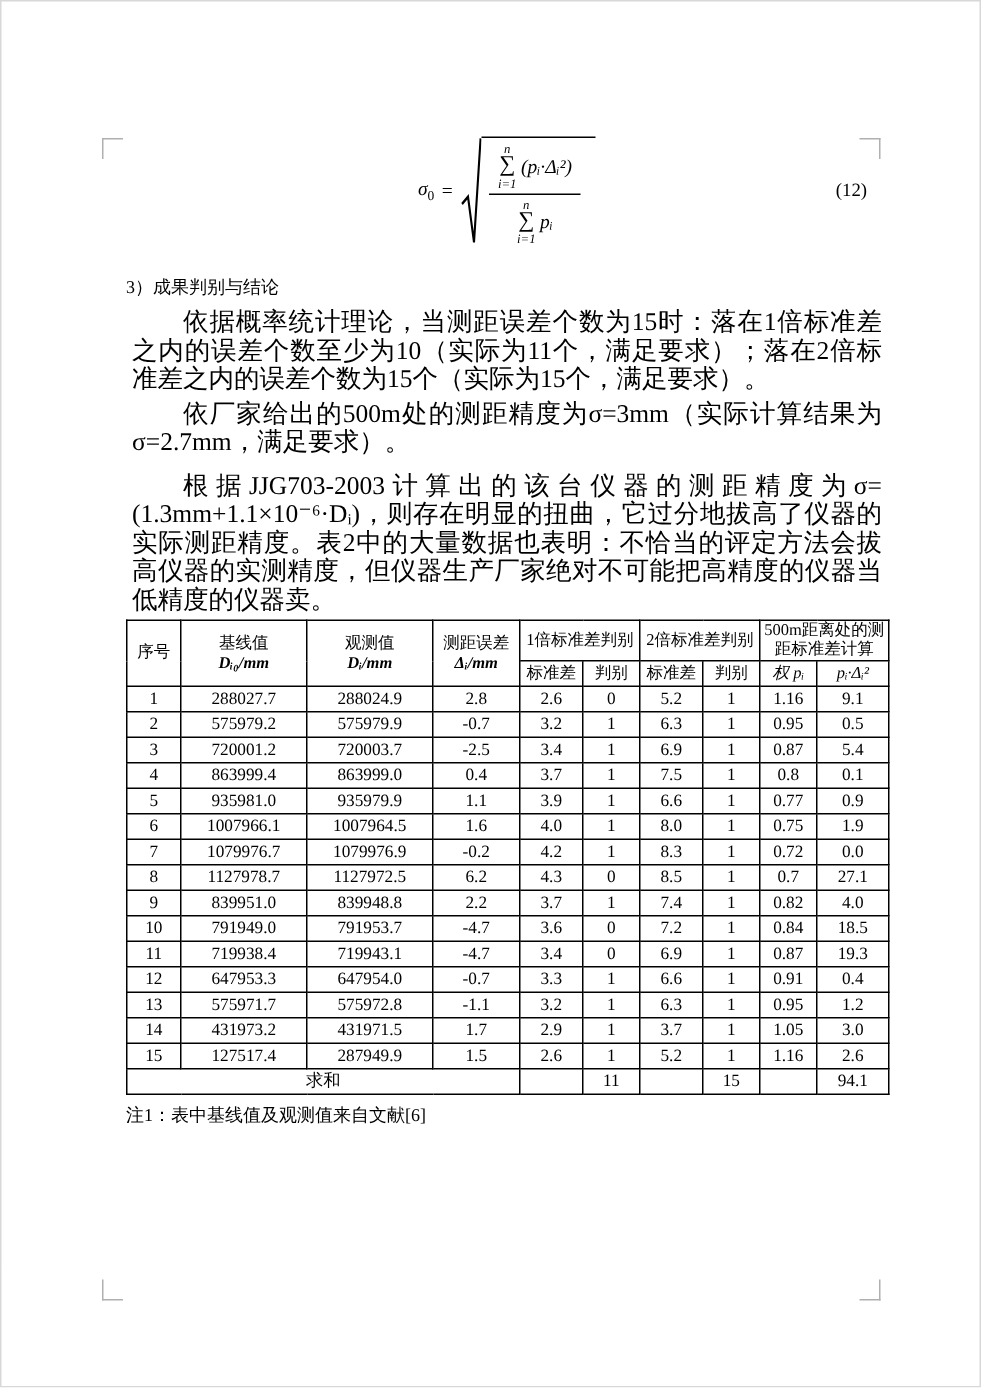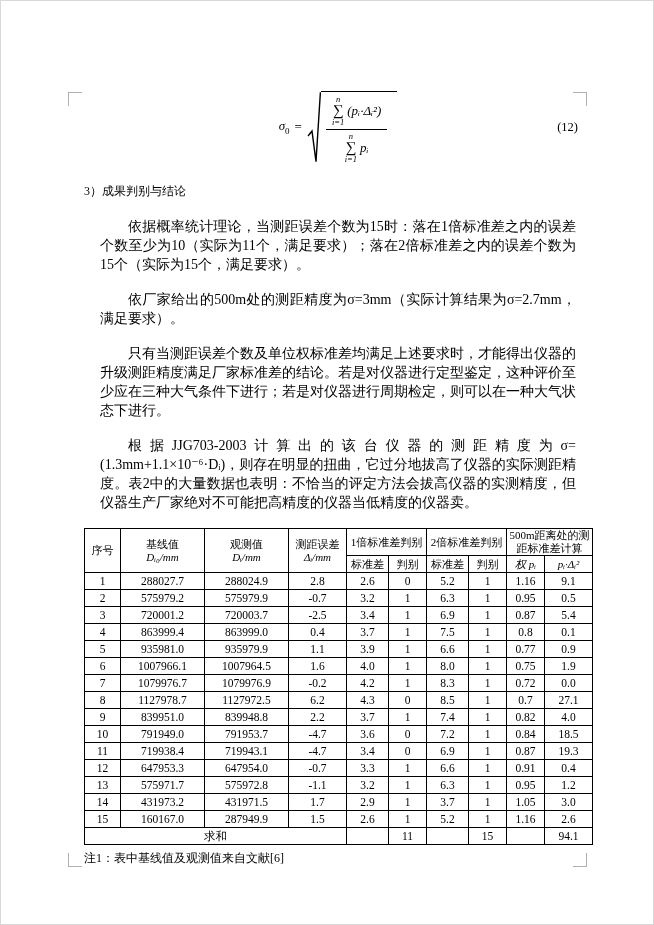--- a/index.html
+++ b/index.html
@@ -34,34 +34,34 @@
   .frac .num { display:flex; align-items:center; justify-content:center; gap:3px; border-bottom:1px solid #000; padding:0 6px 2px; }
   .frac .den { display:flex; align-items:center; justify-content:center; gap:3px; padding-top:2px; }
   .bigsum { display:inline-flex; flex-direction:column; align-items:center; line-height:1; }
   .bigsum .lim { font-size:8.5px; font-style:italic; }
   .bigsum .op { font-size:15px; }
   .mexpr { font-style:italic; }
   .eqno { position:absolute; right:14px; top:50%; transform:translateY(-50%); font-size:12.5px; }
 
   
   .heading { font-size:12px; line-height:19px; margin:14px 0 0 0;font-family:Liberation Serif, serif; }
-  .para { font-size:14px; line-height:19px; text-indent:2em; text-align:justify; margin:16px; }
+  .para { font-size:17px; line-height:19px; text-indent:2em; text-align:justify; margin:4px; }
   .para.spaced { margin-top:10px; }
 
   
   .table-title { font-size:12.5px; margin:7px 0 3px 0; padding-left:12px; }
   .table-title .gap { display:inline-block; width:18px; }
   .table-title sup { font-size:8px; }
   table.data { border-collapse:collapse; table-layout:fixed; width:508px; font-size:11.5px; }
   table.data th, table.data td {
     border:1px solid #000; text-align:center; vertical-align:middle;
     padding:0 2px; height:16px; line-height:13px; font-weight:normal;
   }
   table.data th { font-size:11px; }
-  .sym { font-style:italic; }
+  .sym { font-style:italic;font-weight:bold; }
   .hdr2 span { display:block; }
 
   .footnote { font-size:12px; margin-top:5px;font-family:Liberation Serif, serif; }
 </style>
 </head>
 <body>
 
 <div class="page">
 
   <div class="crop tl"></div>
@@ -104,21 +104,20 @@
             </span>
           </span>
         </span>
       </span>
       <span class="eqno">(12)</span>
     </div>
 
     <p class="heading">3）成果判别与结论</p>
     <p class="para">依据概率统计理论，当测距误差个数为15时：落在1倍标准差之内的误差个数至少为10（实际为11个，满足要求）；落在2倍标准差之内的误差个数为15个（实际为15个，满足要求）。</p>
     <p class="para">依厂家给出的500m处的测距精度为σ=3mm（实际计算结果为σ=2.7mm，满足要求）。</p>
-    <p class="para">只有当测距误差个数及单位权标准差均满足上述要求时，才能得出仪器的升级测距精度满足厂家标准差的结论。若是对仪器进行定型鉴定，这种评价至少应在三种大气条件下进行；若是对仪器进行周期检定，则可以在一种大气状态下进行。</p>
     <p class="para spaced">根据JJG703-2003计算出的该台仪器的测距精度为σ=(1.3mm+1.1×10⁻⁶·Dᵢ)，则存在明显的扭曲，它过分地拔高了仪器的实际测距精度。表2中的大量数据也表明：不恰当的评定方法会拔高仪器的实测精度，但仪器生产厂家绝对不可能把高精度的仪器当低精度的仪器卖。</p>
 
 
     <table class="data">
       <colgroup>
         <col style="width:36px">
           <col style="width:84px">
           <col style="width:84px">
           <col style="width:58px">
         <col style="width:42px">
@@ -335,21 +334,21 @@
             <td>2.9</td>
             <td>1</td>
             <td>3.7</td>
             <td>1</td>
             <td>1.05</td>
             <td>3.0</td>
           </tr>
 
           <tr>
             <td>15</td>
-            <td>160167.0</td>
+            <td>127517.4</td>
             <td>287949.9</td>
             <td>1.5</td>
             <td>2.6</td>
             <td>1</td>
             <td>5.2</td>
             <td>1</td>
             <td>1.16</td>
             <td>2.6</td>
           </tr>
         </tbody>

